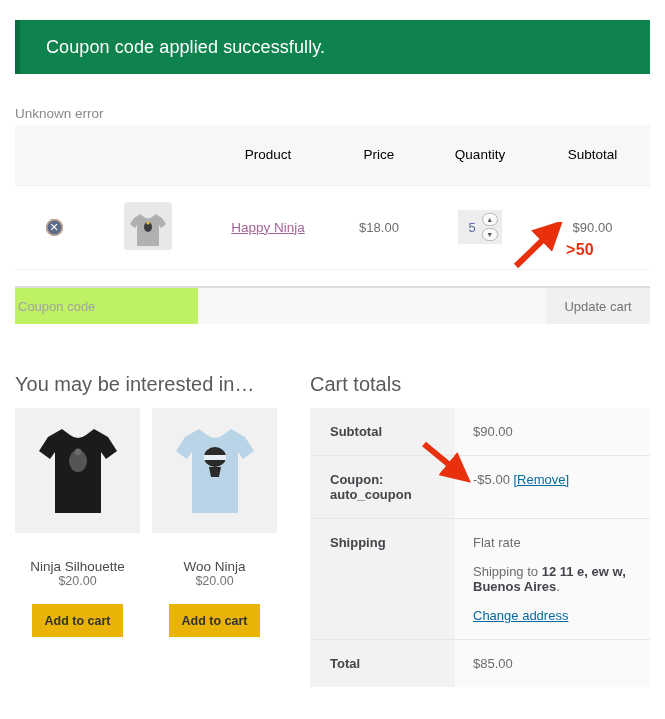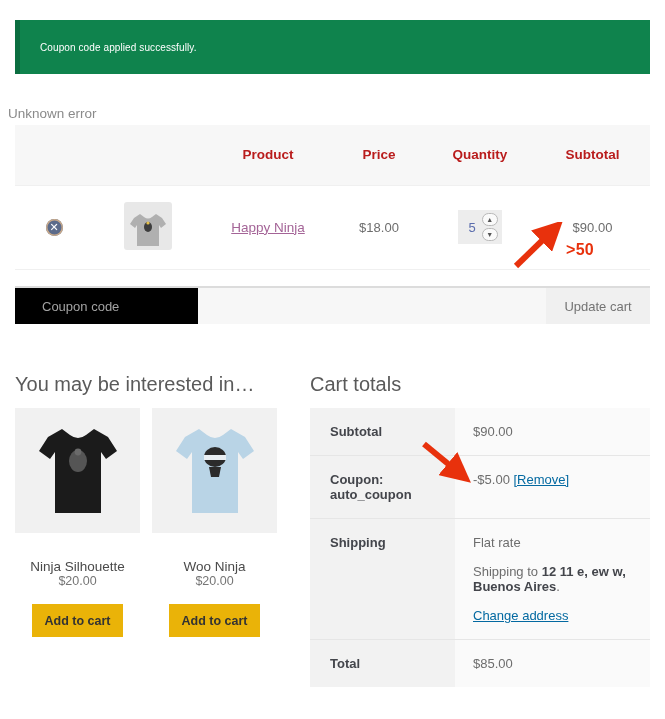--- a/index.html
+++ b/index.html
@@ -20,47 +20,47 @@
     position: absolute;
     left: 15px; top: 20px;
     width: 635px; height: 54px;
     background: #0f834d;
     border-left: 5px solid #0b6e40;
     display: flex;
     align-items: center;
   }
   .notice-text {
     color: #ffffff;
-    font-size: 10px;
-    padding-left: 20px;
+    font-size: 18px;
+    padding-left: 26px;
     letter-spacing: .1px;
   }
 
   
   .error-text {
     position: absolute;
-    left: 8px; top: 106px;
+    left: 15px; top: 106px;
     font-size: 13.5px;
     color: #8a8a8a;
   }
 
   
   .cart-table {
     position: absolute;
     left: 15px; top: 125px;
     width: 635px;
     border-collapse: collapse;
     table-layout: fixed;
   }
   .cart-table thead th {
     background: #f7f7f7;
     height: 60px;
     font-size: 13.5px;
-    font-weight: 700;
-    color: #b91c1c;
+    font-weight: 400;
+    color: #000000;
     text-align: center;
     vertical-align: middle;
     border: none;
   }
   .cart-table tbody td {
     background: #ffffff;
     height: 84px;
     text-align: center;
     vertical-align: middle;
     font-size: 13px;
@@ -140,23 +140,23 @@
   
   .coupon-row {
     position: absolute;
     left: 15px; top: 286px;
     width: 635px; height: 38px;
     display: flex;
     border-top: 2px solid #dcdcdc;
   }
   .coupon-input {
     width: 183px;
-    background: #000000;
+    background: #bef264;
     border: none;
-    padding-left: 27px;
+    padding-left: 3px;
     font-size: 13px;
     color: #6d6d6d;
     font-family: "Liberation Sans", sans-serif;
     outline: none;
   }
   .coupon-input::placeholder { color: #a3a3a3; }
   .apply-btn {
     width: 113px;
     background: #f0f0f0;
     border: none;

